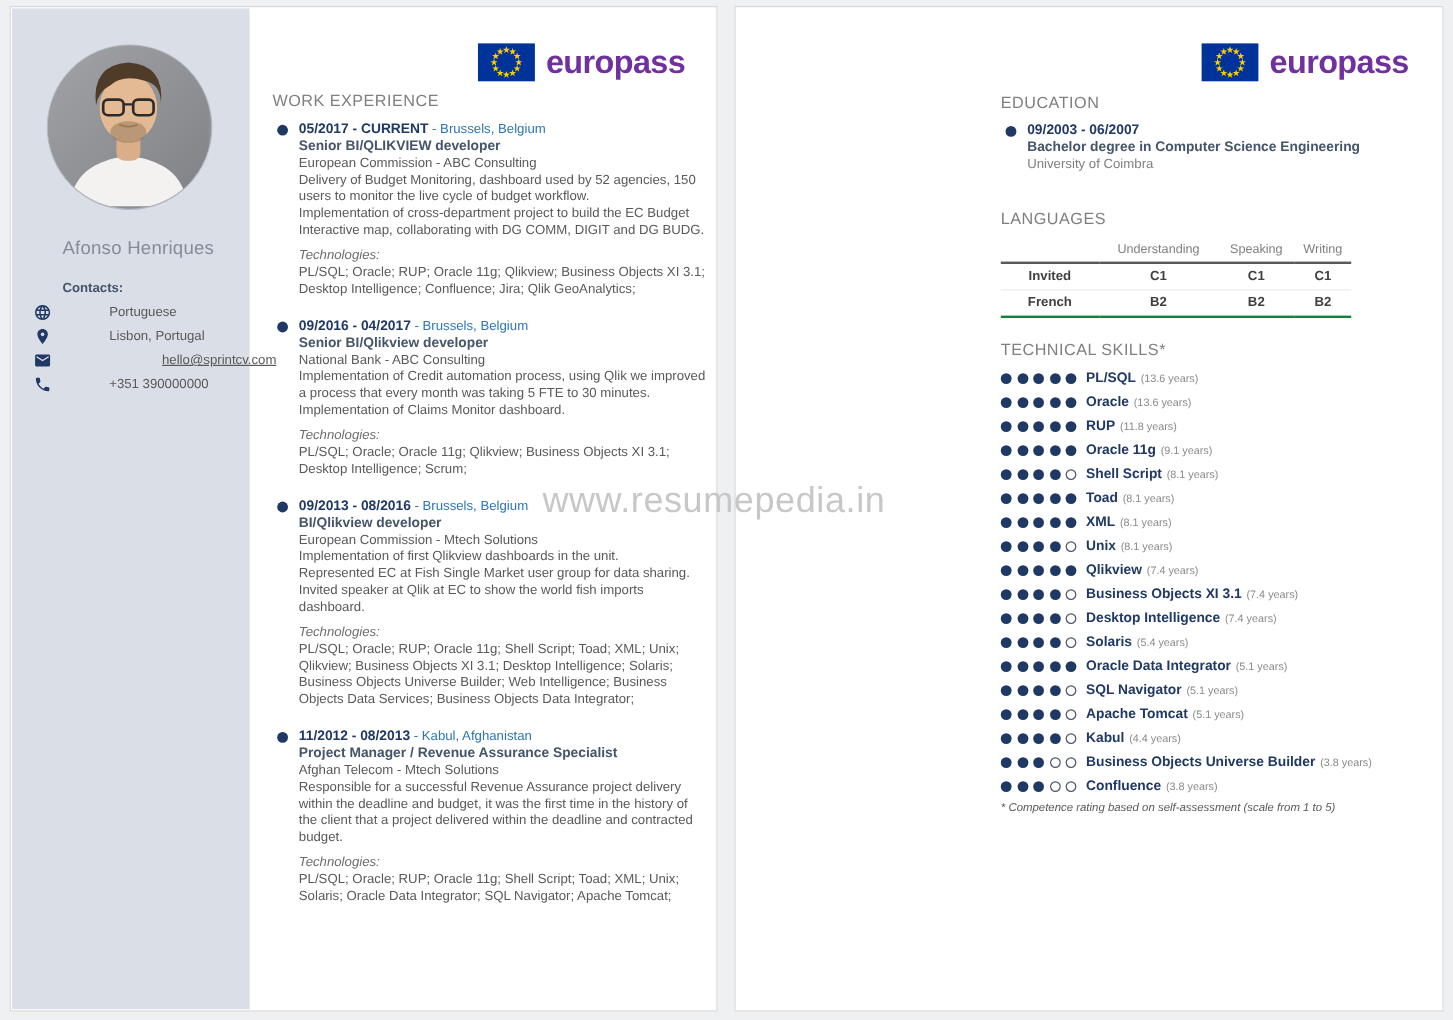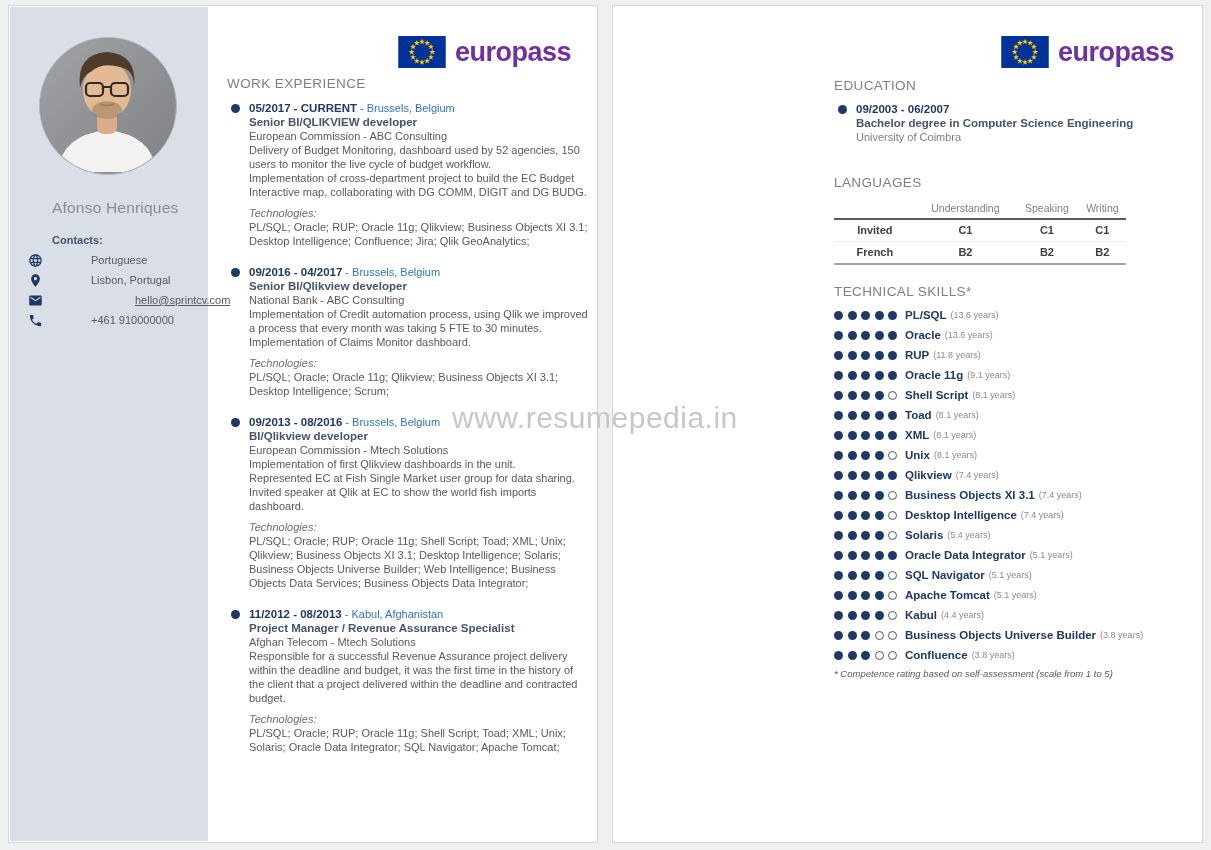--- a/index.html
+++ b/index.html
@@ -56,21 +56,21 @@
   .main-right{position:absolute;left:221px;top:0;width:358px;}
   .edu-title{margin-top:72px;}
   .edu-entry{margin-top:9px;}
   .edu-dates{font-weight:700;color:#1f3864;font-size:11.5px;}
   .degree{font-weight:700;color:#44546a;font-size:11.5px;}
   .school{color:#7f7f7f;}
   .lang-title{margin-top:31px;}
   .mother-row{margin-top:11px;font-size:11px;line-height:14px;}
   .mother-label{font-weight:700;color:#404040;}
   .mother-value{color:#595959;margin-left:6px;}
-  .lang-table{margin-top:9px;width:292px;border-collapse:collapse;border-bottom:2px solid #a3a3a3;}
+  .lang-table{margin-top:9px;width:292px;border-collapse:collapse;border-bottom:2px solid #15803d;}
   .lang-table th{font-weight:400;color:#7f7f7f;font-size:10.5px;padding:3px 0 4px;text-align:center;}
   .lang-table thead tr{border-bottom:2px solid #595959;}
   .lang-table td{font-weight:700;color:#404040;font-size:11px;text-align:center;padding:4px 0 5px;}
   .lang-table tbody tr + tr{border-top:1px solid #ececec;}
   .lang-table .c0{width:28%;}
   .skills-title{margin-top:19px;}
   .skills{margin-top:6px;}
   .skill-row{display:flex;align-items:center;height:20px;}
   .dots{display:flex;gap:4.5px;width:63px;flex:0 0 63px;}
   .dot{width:9px;height:9px;border-radius:50%;box-sizing:border-box;}
@@ -138,21 +138,21 @@
             </svg>
         </span>
         <span class="contact-text link">hello@sprintcv.com</span>
       </div>
       <div class="contact-row">
         <span class="contact-icon">
           <svg viewBox="0 0 24 24" width="15" height="15">
               <path d="M6.62 10.79c1.44 2.83 3.76 5.14 6.59 6.59l2.2-2.2c.27-.27.67-.36 1.02-.24 1.12.37 2.33.57 3.57.57.55 0 1 .45 1 1V20c0 .55-.45 1-1 1-9.39 0-17-7.61-17-17 0-.55.45-1 1-1h3.5c.55 0 1 .45 1 1 0 1.25.2 2.45.57 3.57.11.35.03.74-.25 1.02l-2.2 2.2z"></path>
             </svg>
         </span>
-        <span class="contact-text">+461 910000000</span>
+        <span class="contact-text">+351 390000000</span>
       </div>
     </div>
   </div>
 
   <div class="logo">
     <span class="logo-flag">
       <svg width="48" height="32" viewBox="0 0 46 31">
         <defs>
           <polygon id="st" points="0,-3 0.71,-0.97 2.85,-0.93 1.14,0.37 1.76,2.43 0,1.2 -1.76,2.43 -1.14,0.37 -2.85,-0.93 -0.71,-0.97" fill="#ffcc00"></polygon>
         </defs>

